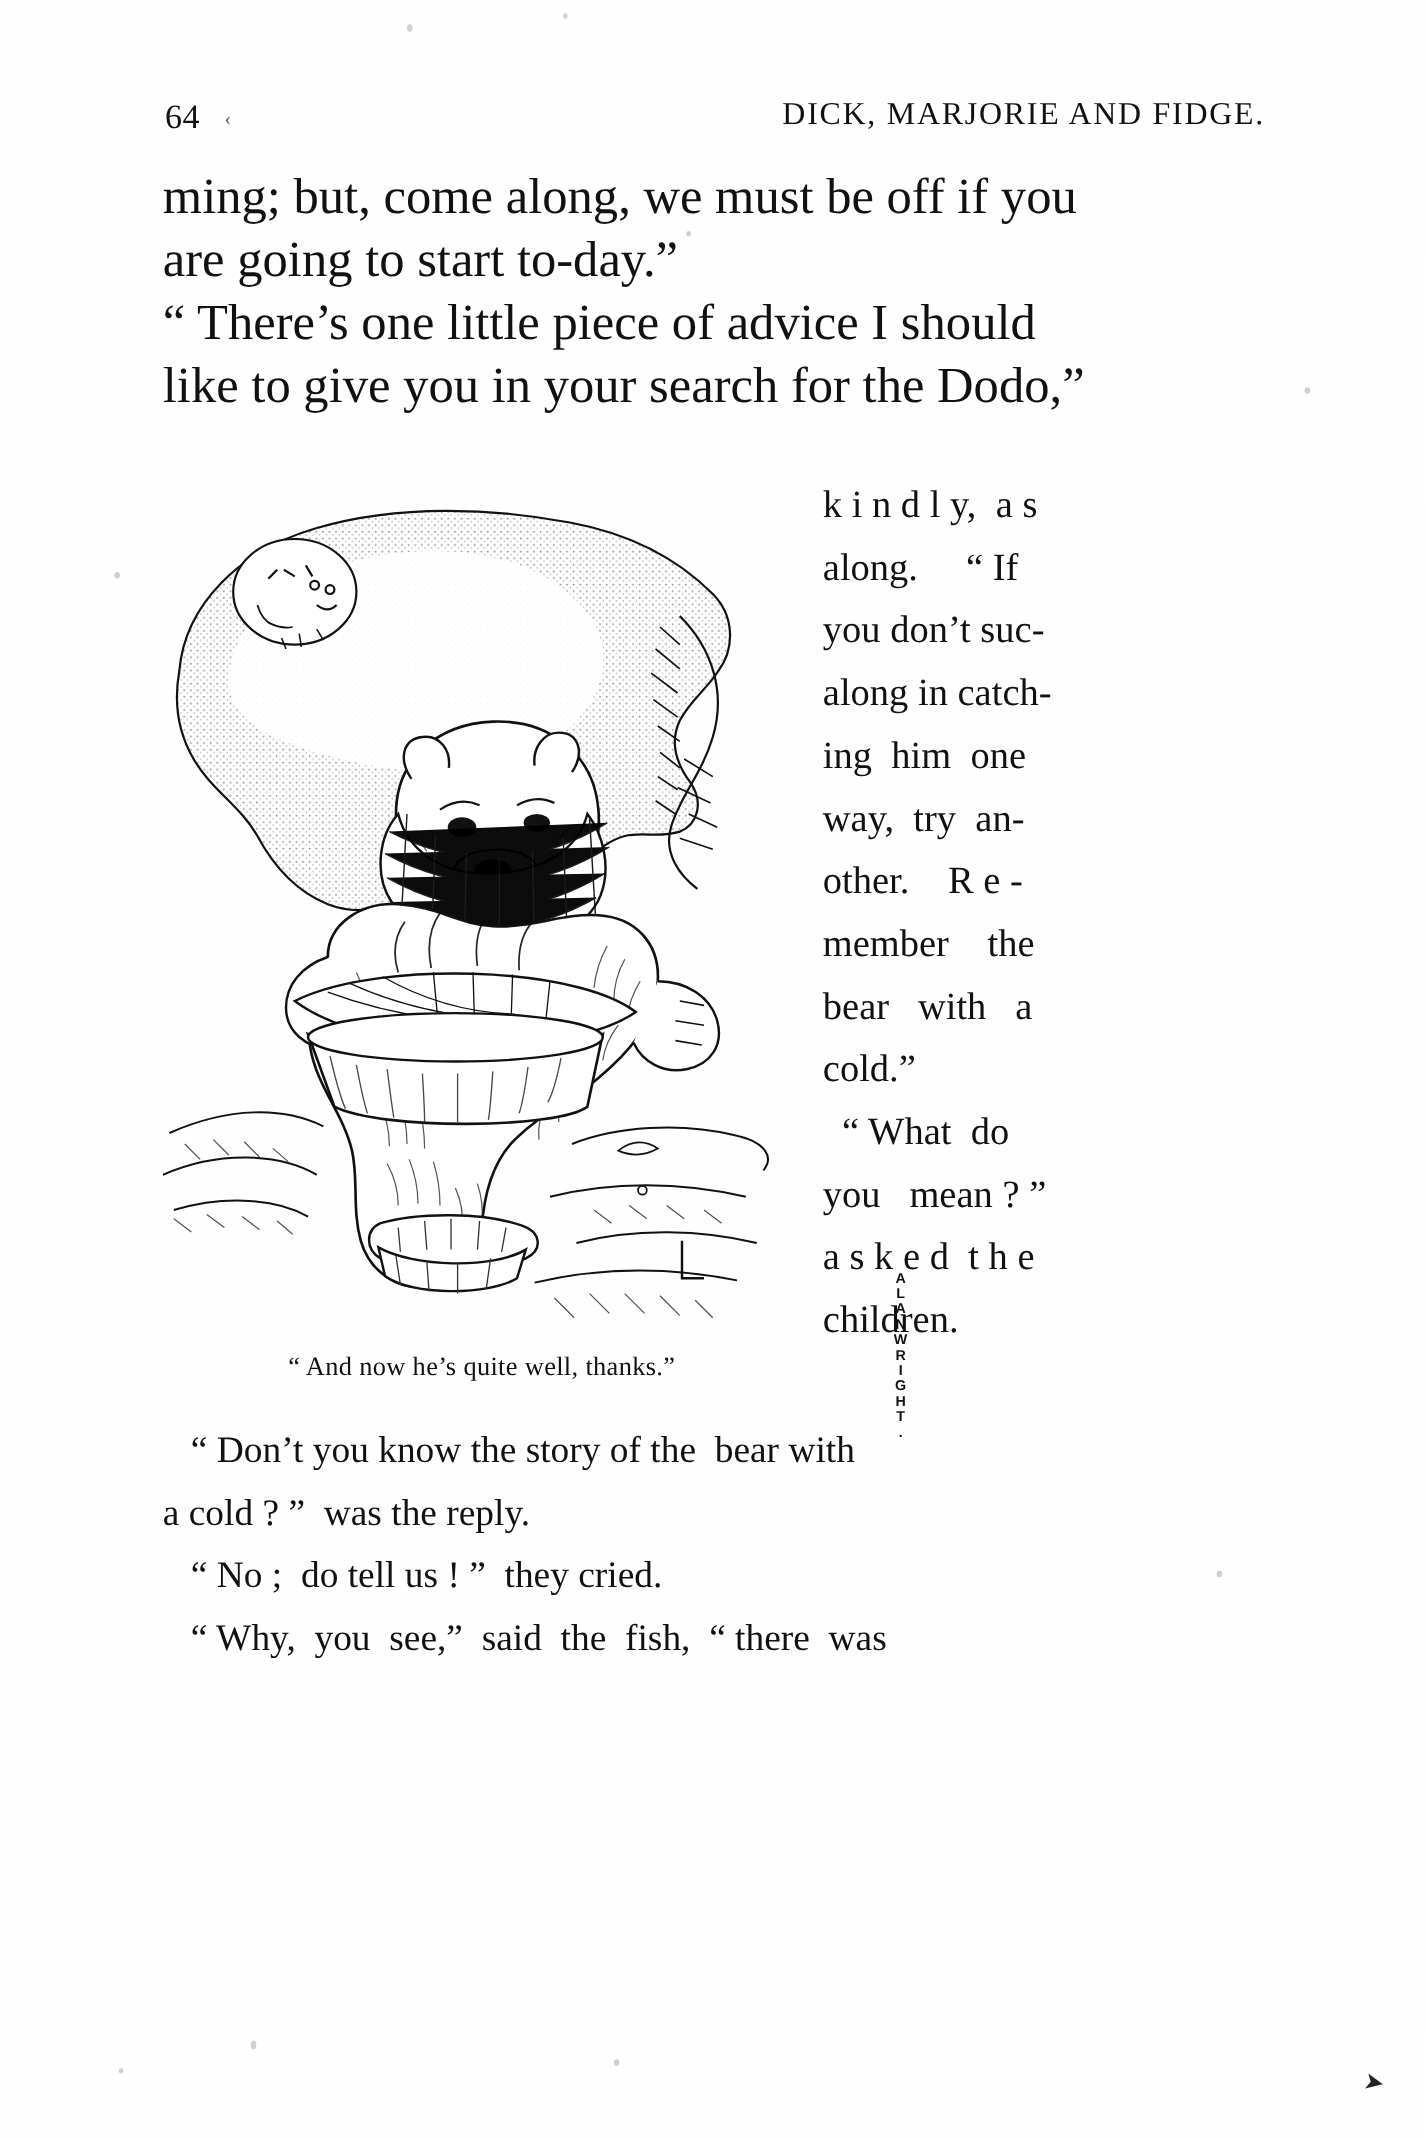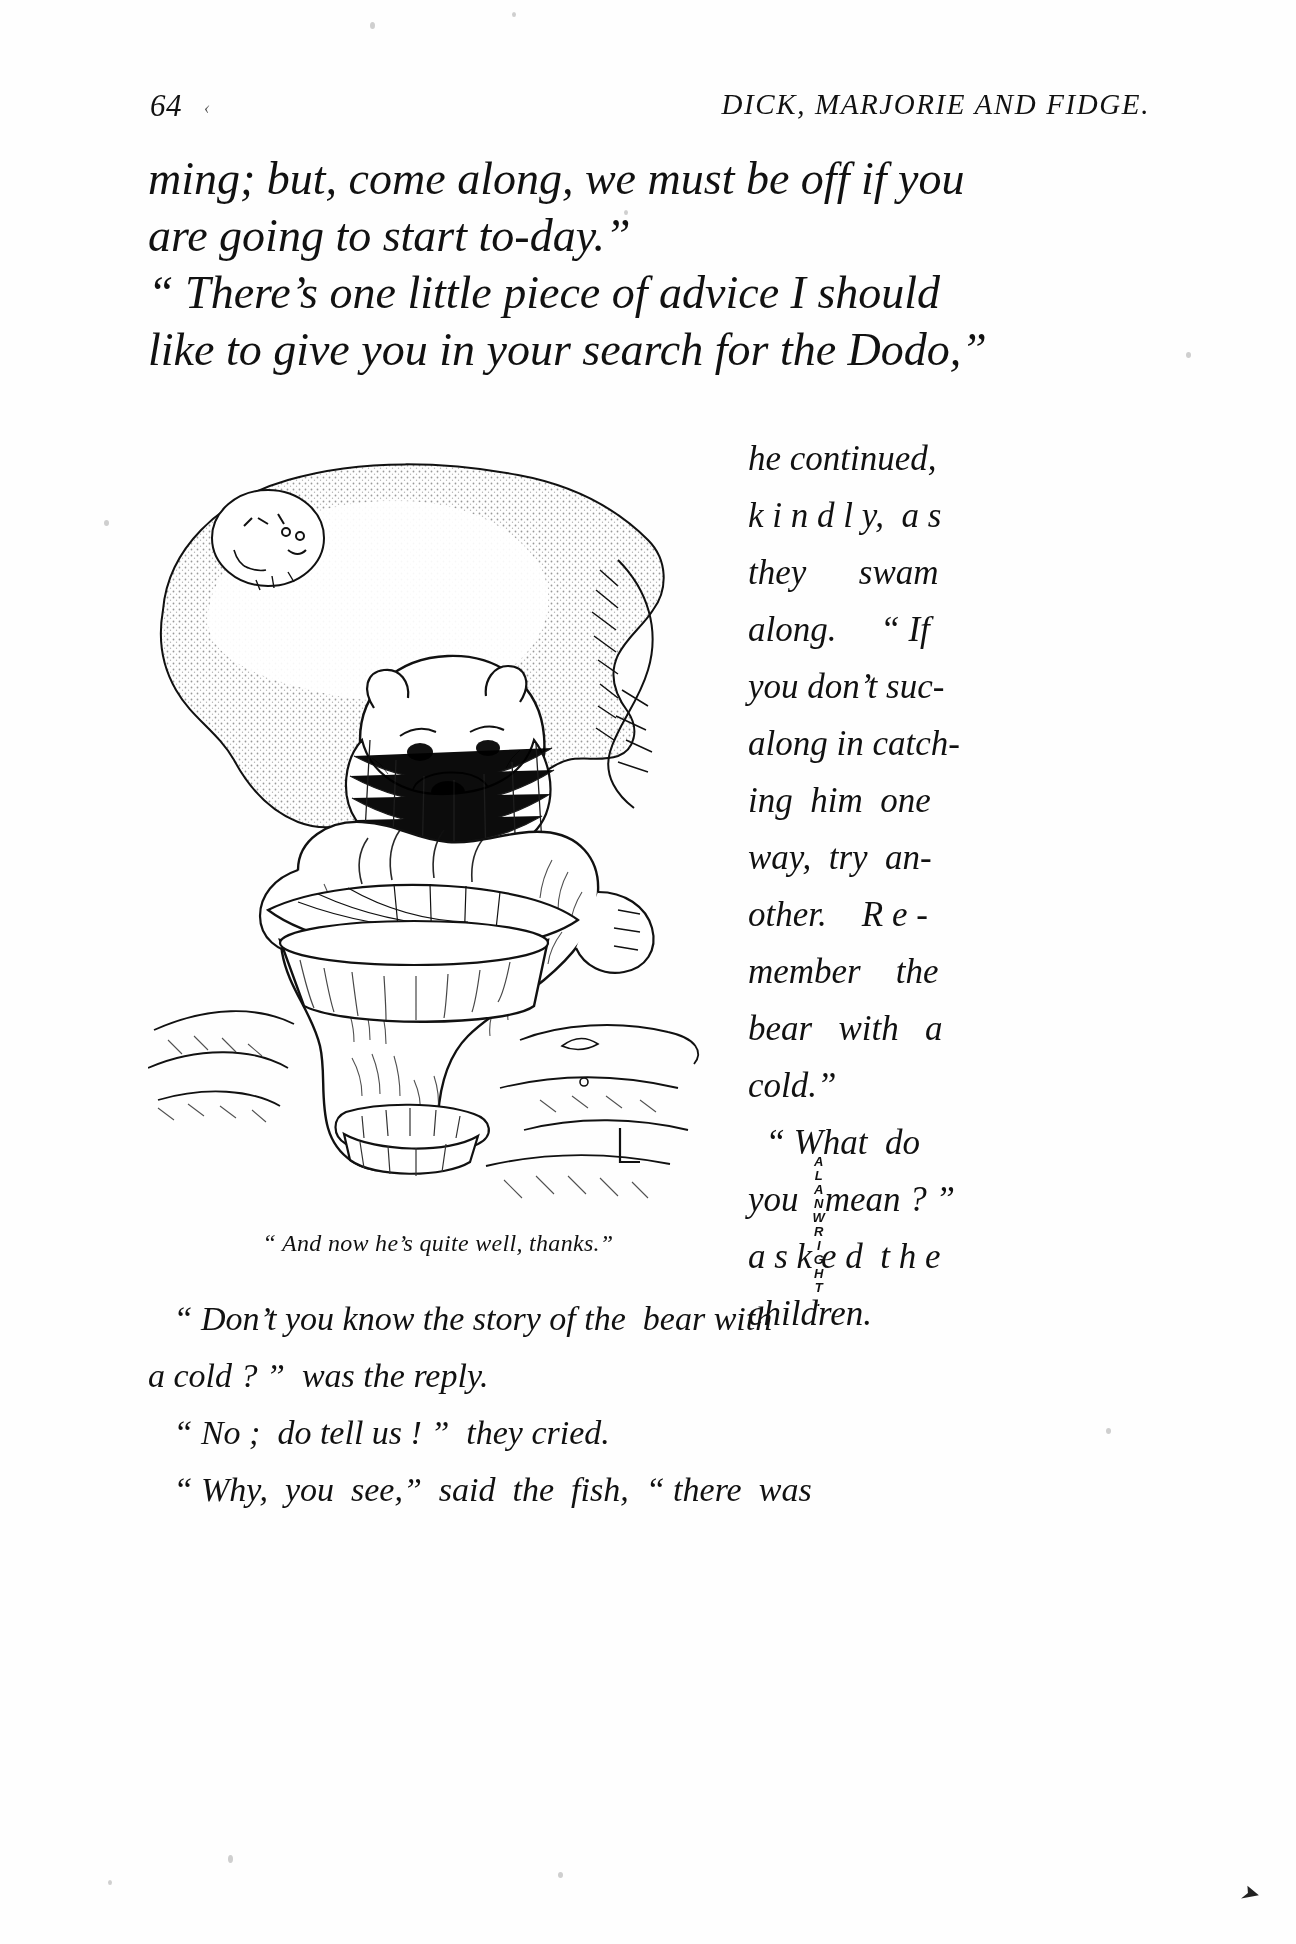--- a/index.html
+++ b/index.html
@@ -13,21 +13,20 @@
     position: relative;
     font-family: "Liberation Serif", serif;
     color: #111111;
     overflow: hidden;
   }
 
   .page {
     position: absolute;
     inset: 0;
     background: #fefefe;
-    font-style: italic;
   }
 
   
   .speck {
     position: absolute;
     background: #cfcfcf;
     border-radius: 50%;
   }
 
   .header {
@@ -334,23 +333,21 @@
         </g>
 
         <path d="M414,606 q18,-14 36,-2 q-18,10 -36,2 Z" fill="#fff" stroke="#111" stroke-width="1.6"></path>
         <circle cx="436" cy="642" r="4" fill="none" stroke="#111" stroke-width="1.6"></circle>
         <path d="M472,688 l0,34 l20,0" fill="none" stroke="#111" stroke-width="2.2"></path>
       </svg>
       <div class="caption">“ And now he’s quite well, thanks.”</div>
     </div>
 
     <div class="sidecol">
-      <span class="sline">he continued,</span>
       <span class="sline">k i n d l y,  a s</span>
-      <span class="sline">they      swam</span>
       <span class="sline">along.     “ If</span>
       <span class="sline">you don’t suc-</span>
       <span class="sline">along in catch-</span>
       <span class="sline">ing  him  one</span>
       <span class="sline">way,  try  an-</span>
       <span class="sline">other.    R e -</span>
       <span class="sline">member    the</span>
       <span class="sline">bear   with   a</span>
       <span class="sline">cold.”</span>
       <span class="sline">  “ What  do</span>

